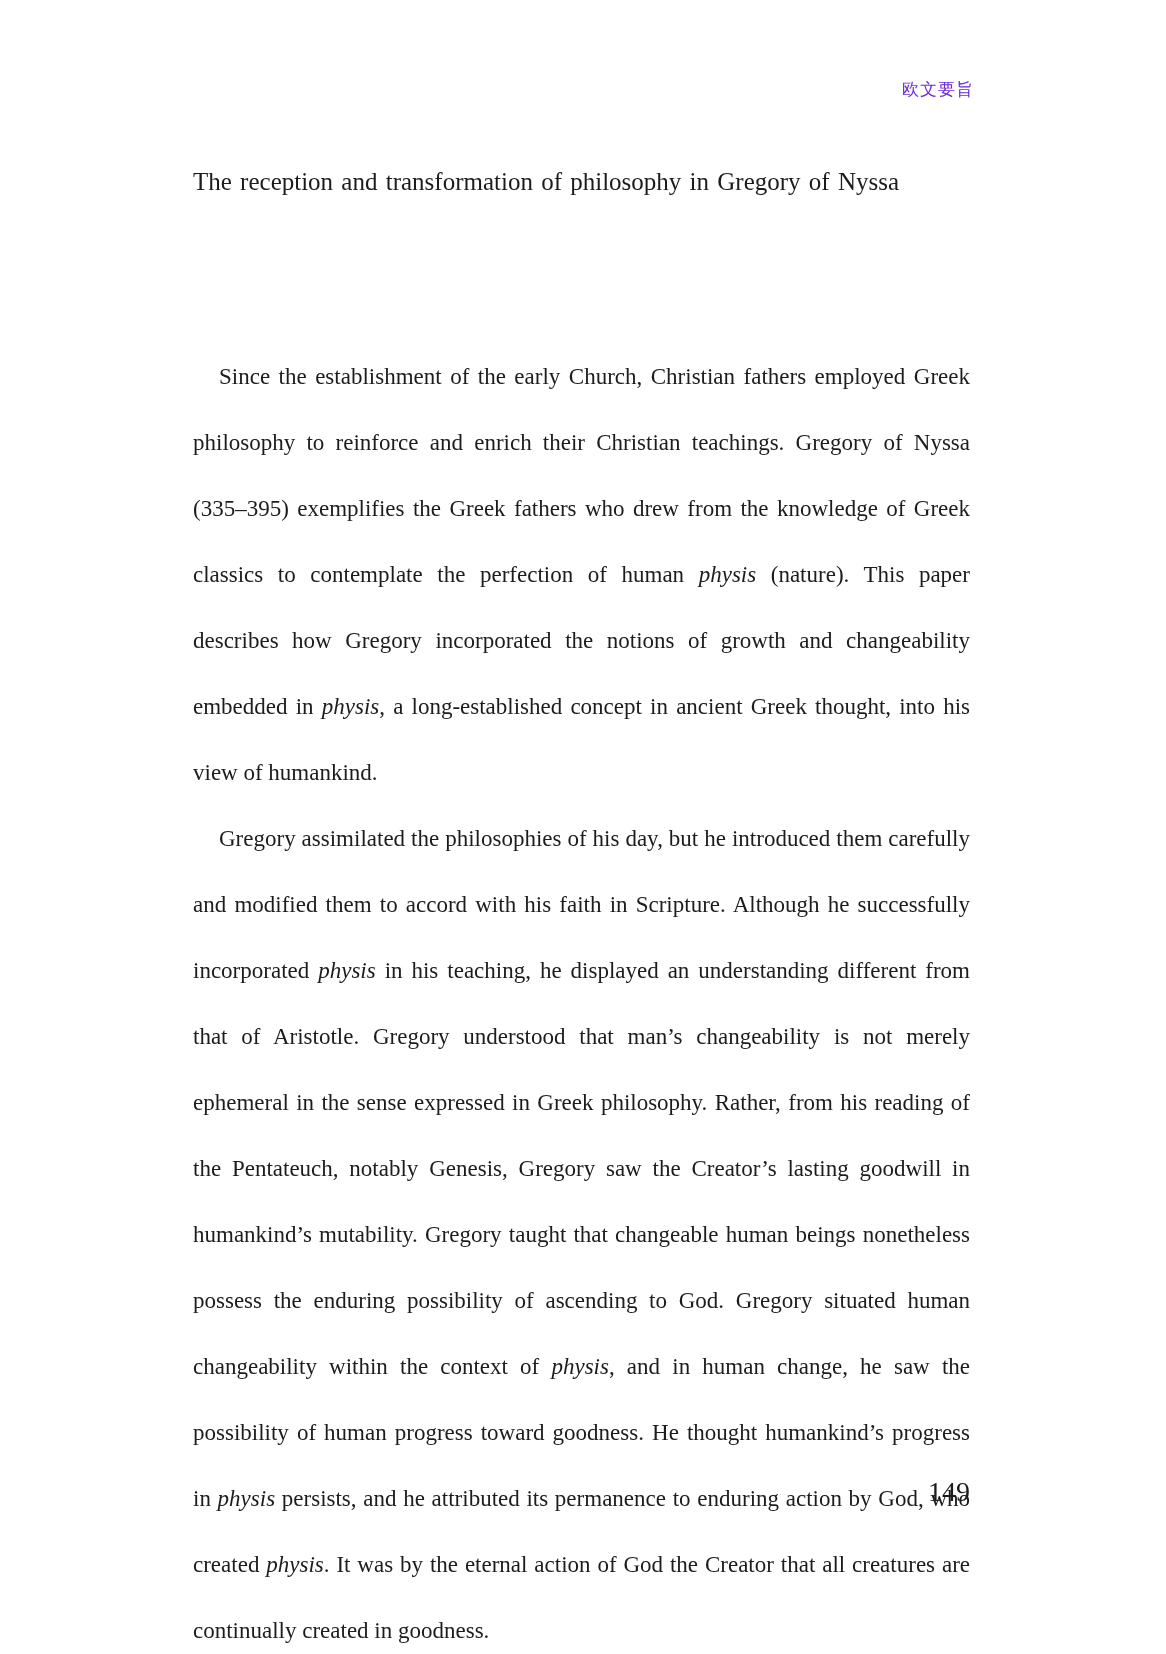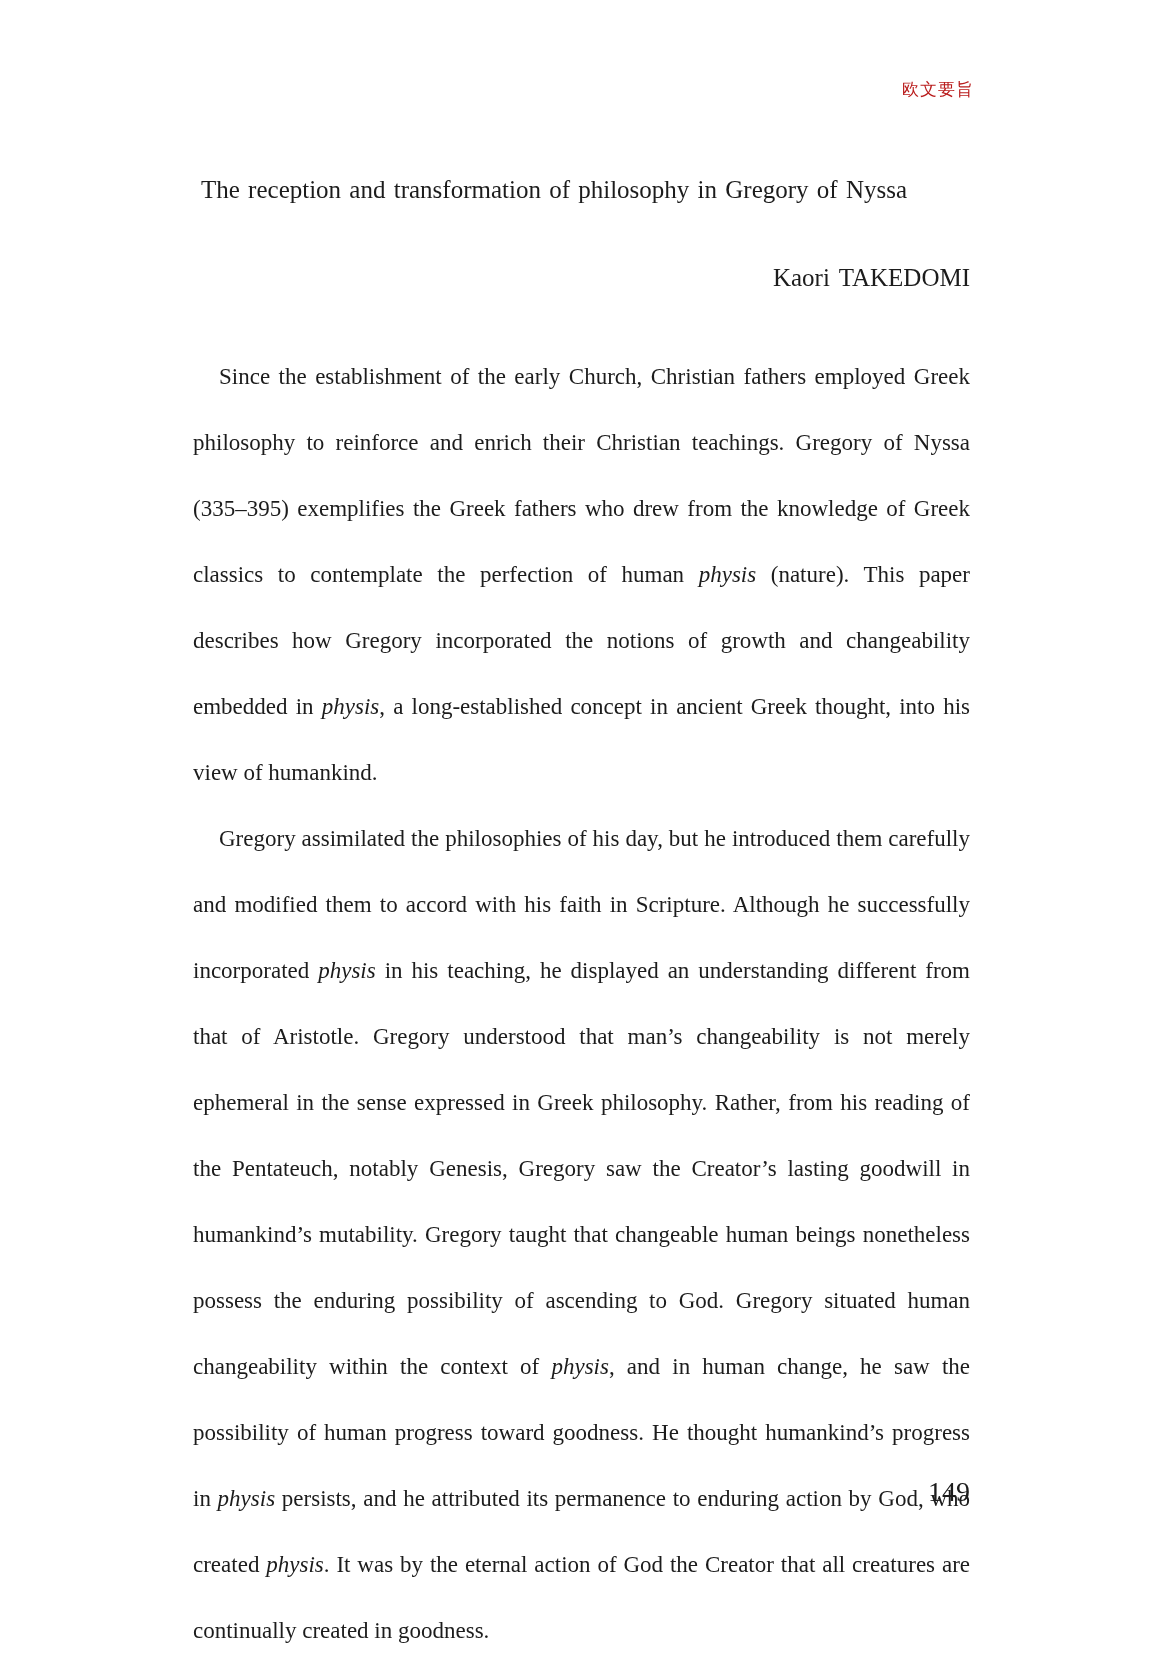--- a/index.html
+++ b/index.html
@@ -15,28 +15,28 @@
     overflow: hidden;
   }
   .header {
     position: absolute;
     top: 78px;
     left: 193px;
     width: 781px;
     text-align: right;
     font-size: 17px;
     letter-spacing: 1px;
-    color: #b91c1c;
+    color: #6d28d9;
   }
   .title {
     position: absolute;
     top: 168px;
     left: 193px;
     width: 777px;
-    margin: 8px;
+    margin: 0;
     font-size: 25px;
     font-weight: normal;
     word-spacing: 2px;
     color: #1c1c1c;
   }
   .author {
     position: absolute;
     top: 264px;
     left: 193px;
     width: 777px;
@@ -69,21 +69,20 @@
 </head>
 <body>
 
 <div class="page">
   <div class="header">
     <span>欧文要旨</span>
   </div>
 
   <h1 class="title">The reception and transformation of philosophy in Gregory of Nyssa</h1>
 
-  <div class="author">Kaori TAKEDOMI</div>
 
   <div class="body-text">
       <p><span>Since the establishment of the early Church, Christian fathers employed Greek philosophy to reinforce and enrich their Christian teachings. Gregory of Nyssa (335–395) exemplifies the Greek fathers who drew from the knowledge of Greek classics to contemplate the perfection of human </span><i>physis</i><span> (nature). This paper describes how Gregory incorporated the notions of growth and changeability embedded in </span><i>physis</i><span>, a long-established concept in ancient Greek thought, into his view of humankind.</span></p>
       <p><span>Gregory assimilated the philosophies of his day, but he introduced them carefully and modified them to accord with his faith in Scripture. Although he successfully incorporated </span><i>physis</i><span> in his teaching, he displayed an understanding different from that of Aristotle. Gregory understood that man’s changeability is not merely ephemeral in the sense expressed in Greek philosophy. Rather, from his reading of the Pentateuch, notably Genesis, Gregory saw the Creator’s lasting goodwill in humankind’s mutability. Gregory taught that changeable human beings nonetheless possess the enduring possibility of ascending to God. Gregory situated human changeability within the context of </span><i>physis</i><span>, and in human change, he saw the possibility of human progress toward goodness. He thought humankind’s progress in </span><i>physis</i><span> persists, and he attributed its permanence to enduring action by God, who created </span><i>physis</i><span>. It was by the eternal action of God the Creator that all creatures are continually created in goodness.</span></p>
     </div>
 
   <div class="page-number">149</div>
 </div>
 
 </body></html>

